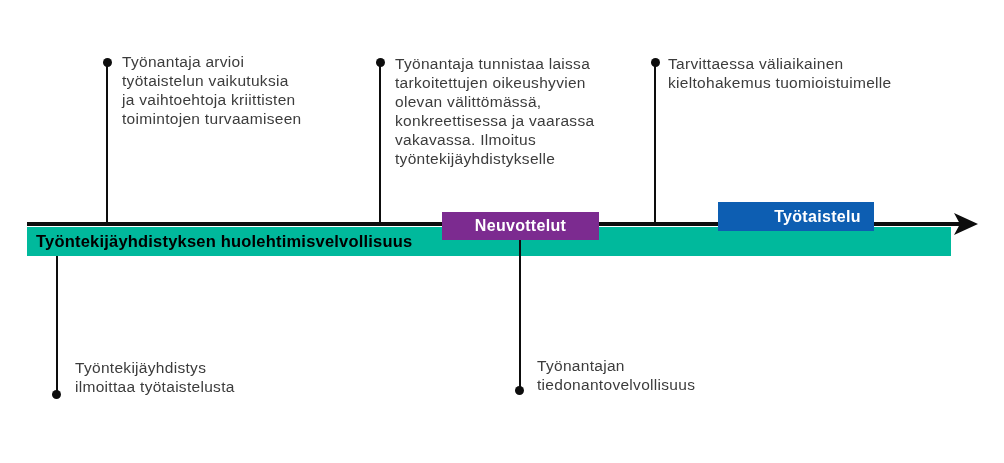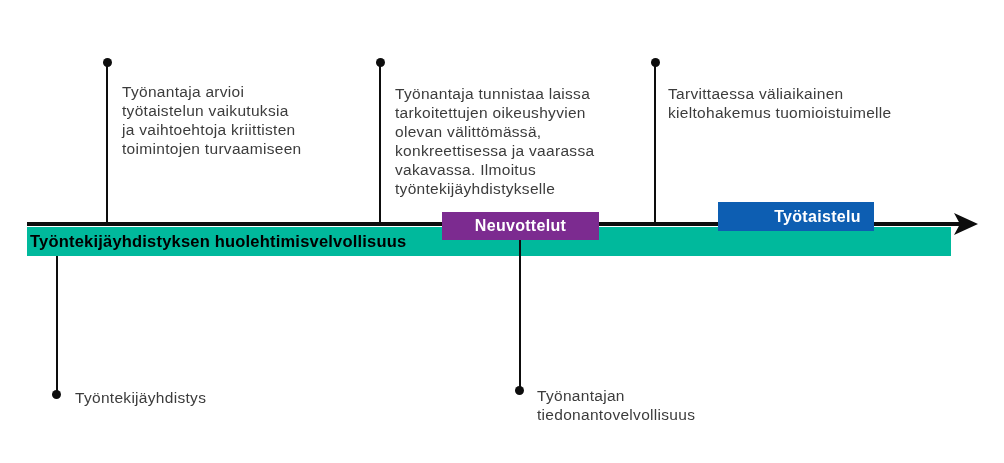--- a/index.html
+++ b/index.html
@@ -38,21 +38,21 @@
     left: 27px;
     top: 227px;
     width: 924px;
     height: 29px;
     background: var(--band, #00b99c);
     z-index: 2;
     display: flex;
     align-items: center;
   }
   .band-label {
-    padding-left: 3px;
+    padding-left: 9px;
     font-size: 16.5px;
     font-weight: bold;
     letter-spacing: 0.2px;
     color: #000000;
     white-space: nowrap;
   }
   
   .phase {
     position: absolute;
     height: 28px;
@@ -90,21 +90,20 @@
   }
   
   .callout {
     position: absolute;
     color: var(--text, #3c3c3c);
     font-size: 15.5px;
     line-height: 19px;
     letter-spacing: 0.3px;
     white-space: nowrap;
     z-index: 1;
-    margin-top: 30px;
   }
 </style>
 </head>
 <body>
 
 <div class="canvas">
 
   <div class="dot" style="left:103px; top:58px;"></div>
   <div class="connector" style="left:106px; top:62px; height:161px;"></div>
   <div class="callout" style="left:122px; top:52px;">
@@ -138,20 +137,21 @@
   </svg>
 
   <div class="band">
     <span class="band-label">Työntekijäyhdistyksen huolehtimisvelvollisuus</span>
   </div>
 
   <div class="connector" style="left:56px; top:256px; height:139px;"></div>
   <div class="dot" style="left:52px; top:390px;"></div>
   <div class="callout" style="left:75px; top:358px;">
     <div>Työntekijäyhdistys</div>
+    <div>ilmoittaa työtaistelusta</div>
   </div>
 
   <div class="connector over-band" style="left:519px; top:240px; height:151px;"></div>
   <div class="dot" style="left:515px; top:386px;"></div>
   <div class="callout" style="left:537px; top:356px;">
     <div>Työnantajan</div>
     <div>tiedonantovelvollisuus</div>
   </div>
 
   <div class="phase phase-negotiations">

